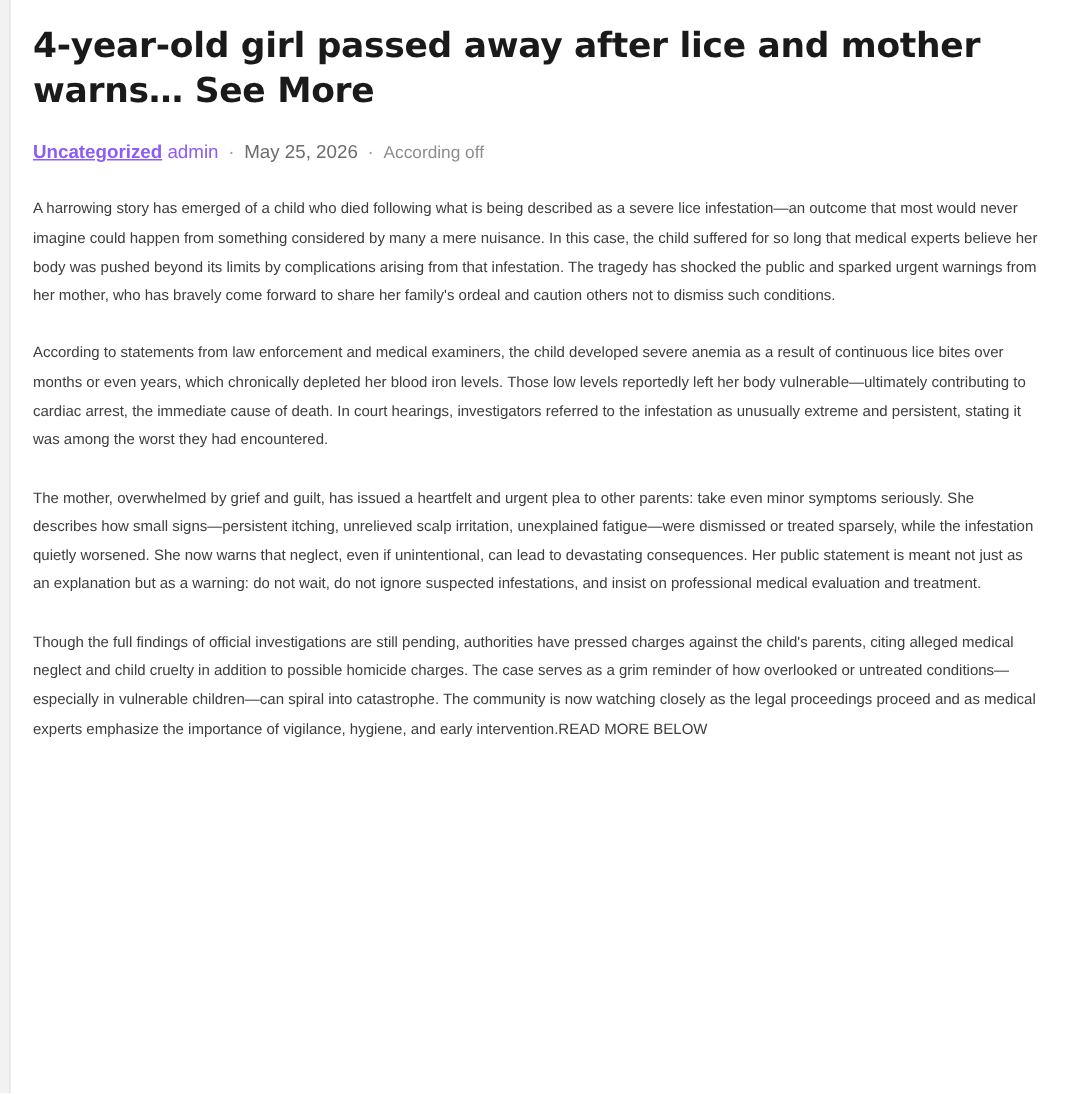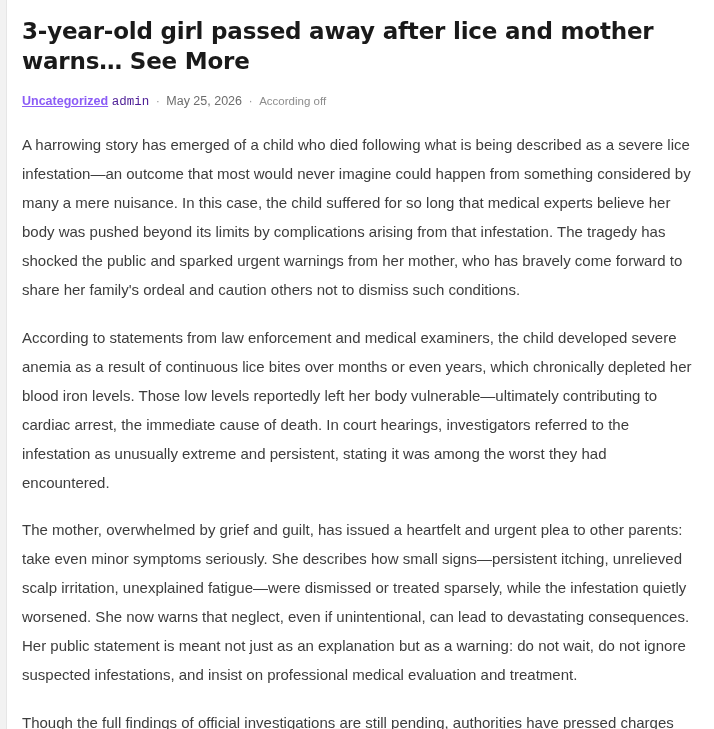--- a/index.html
+++ b/index.html
@@ -40,53 +40,52 @@
     font-size: 12.5px;
     line-height: 1.4;
     margin-bottom: 20px;
     white-space: nowrap;
   }
   .meta .cat {
     color: #8b5cf6;
     font-weight: bold;
   }
   .meta .author {
-    color: #4c1d95;
-    font-family: Liberation Mono, monospace;
+    color: #8b5cf6;
   }
   .meta .sep {
     color: #9a9a9a;
     padding: 0 3px;
   }
   .meta .date {
     color: #6d6d6d;
   }
   .meta .comments {
     color: #8d8d8d;
     font-size: 11.5px;
   }
   .body-text p {
-    font-size: 15px;
+    font-size: 10px;
     line-height: 1.93;
     color: #3d3d3d;
     margin: 0 0 19px 0;
     text-align: left;
   }
   .body-text p:last-child {
     margin-bottom: 0;
   }
 </style>
 </head>
 <body>
 
 <div class="left-rail"></div>
 
 <div class="page">
 
-  <h1 class="post-title">3-year-old girl passed away after lice and mother warns… See More</h1>
+  <h1 class="post-title">4-year-old girl passed away after lice and mother warns… See More</h1>
 
   <div class="meta">
     <a class="cat" href="#">Uncategorized</a>
     <span class="author">admin</span>
     <span class="sep">·</span>
     <span class="date">May 25, 2026</span>
     <span class="sep">·</span>
     <span class="comments">According off</span>
   </div>
 

